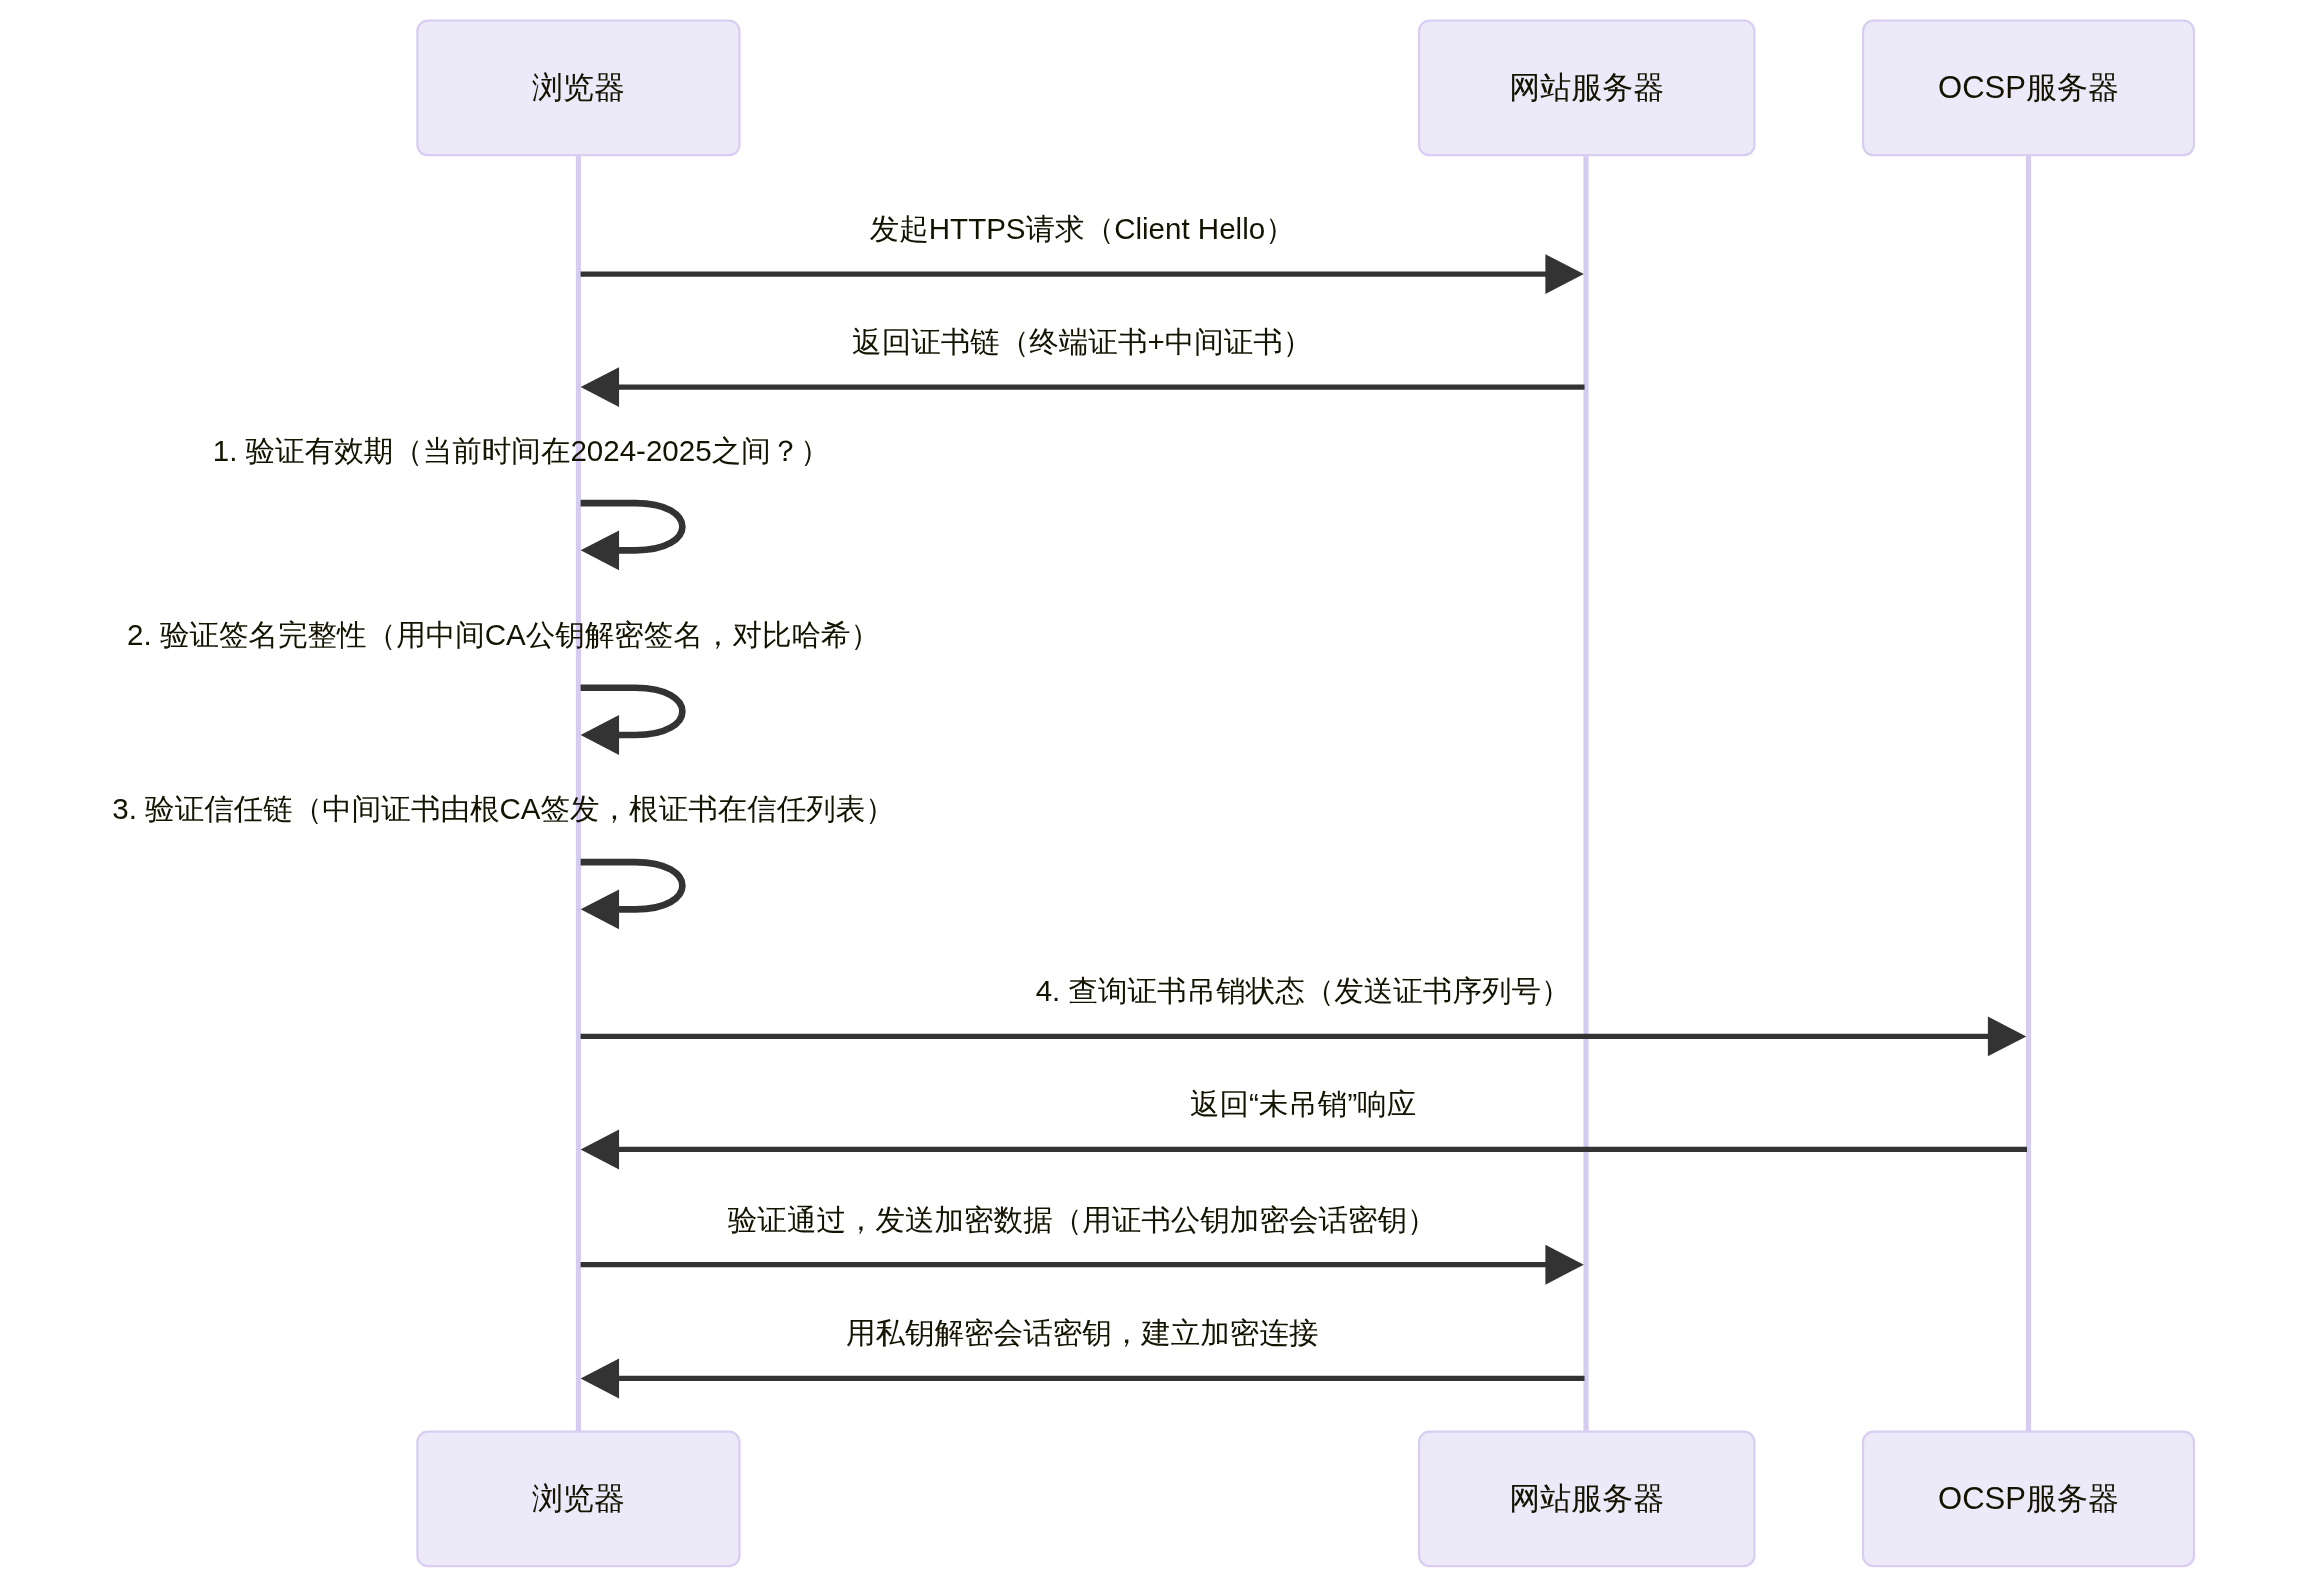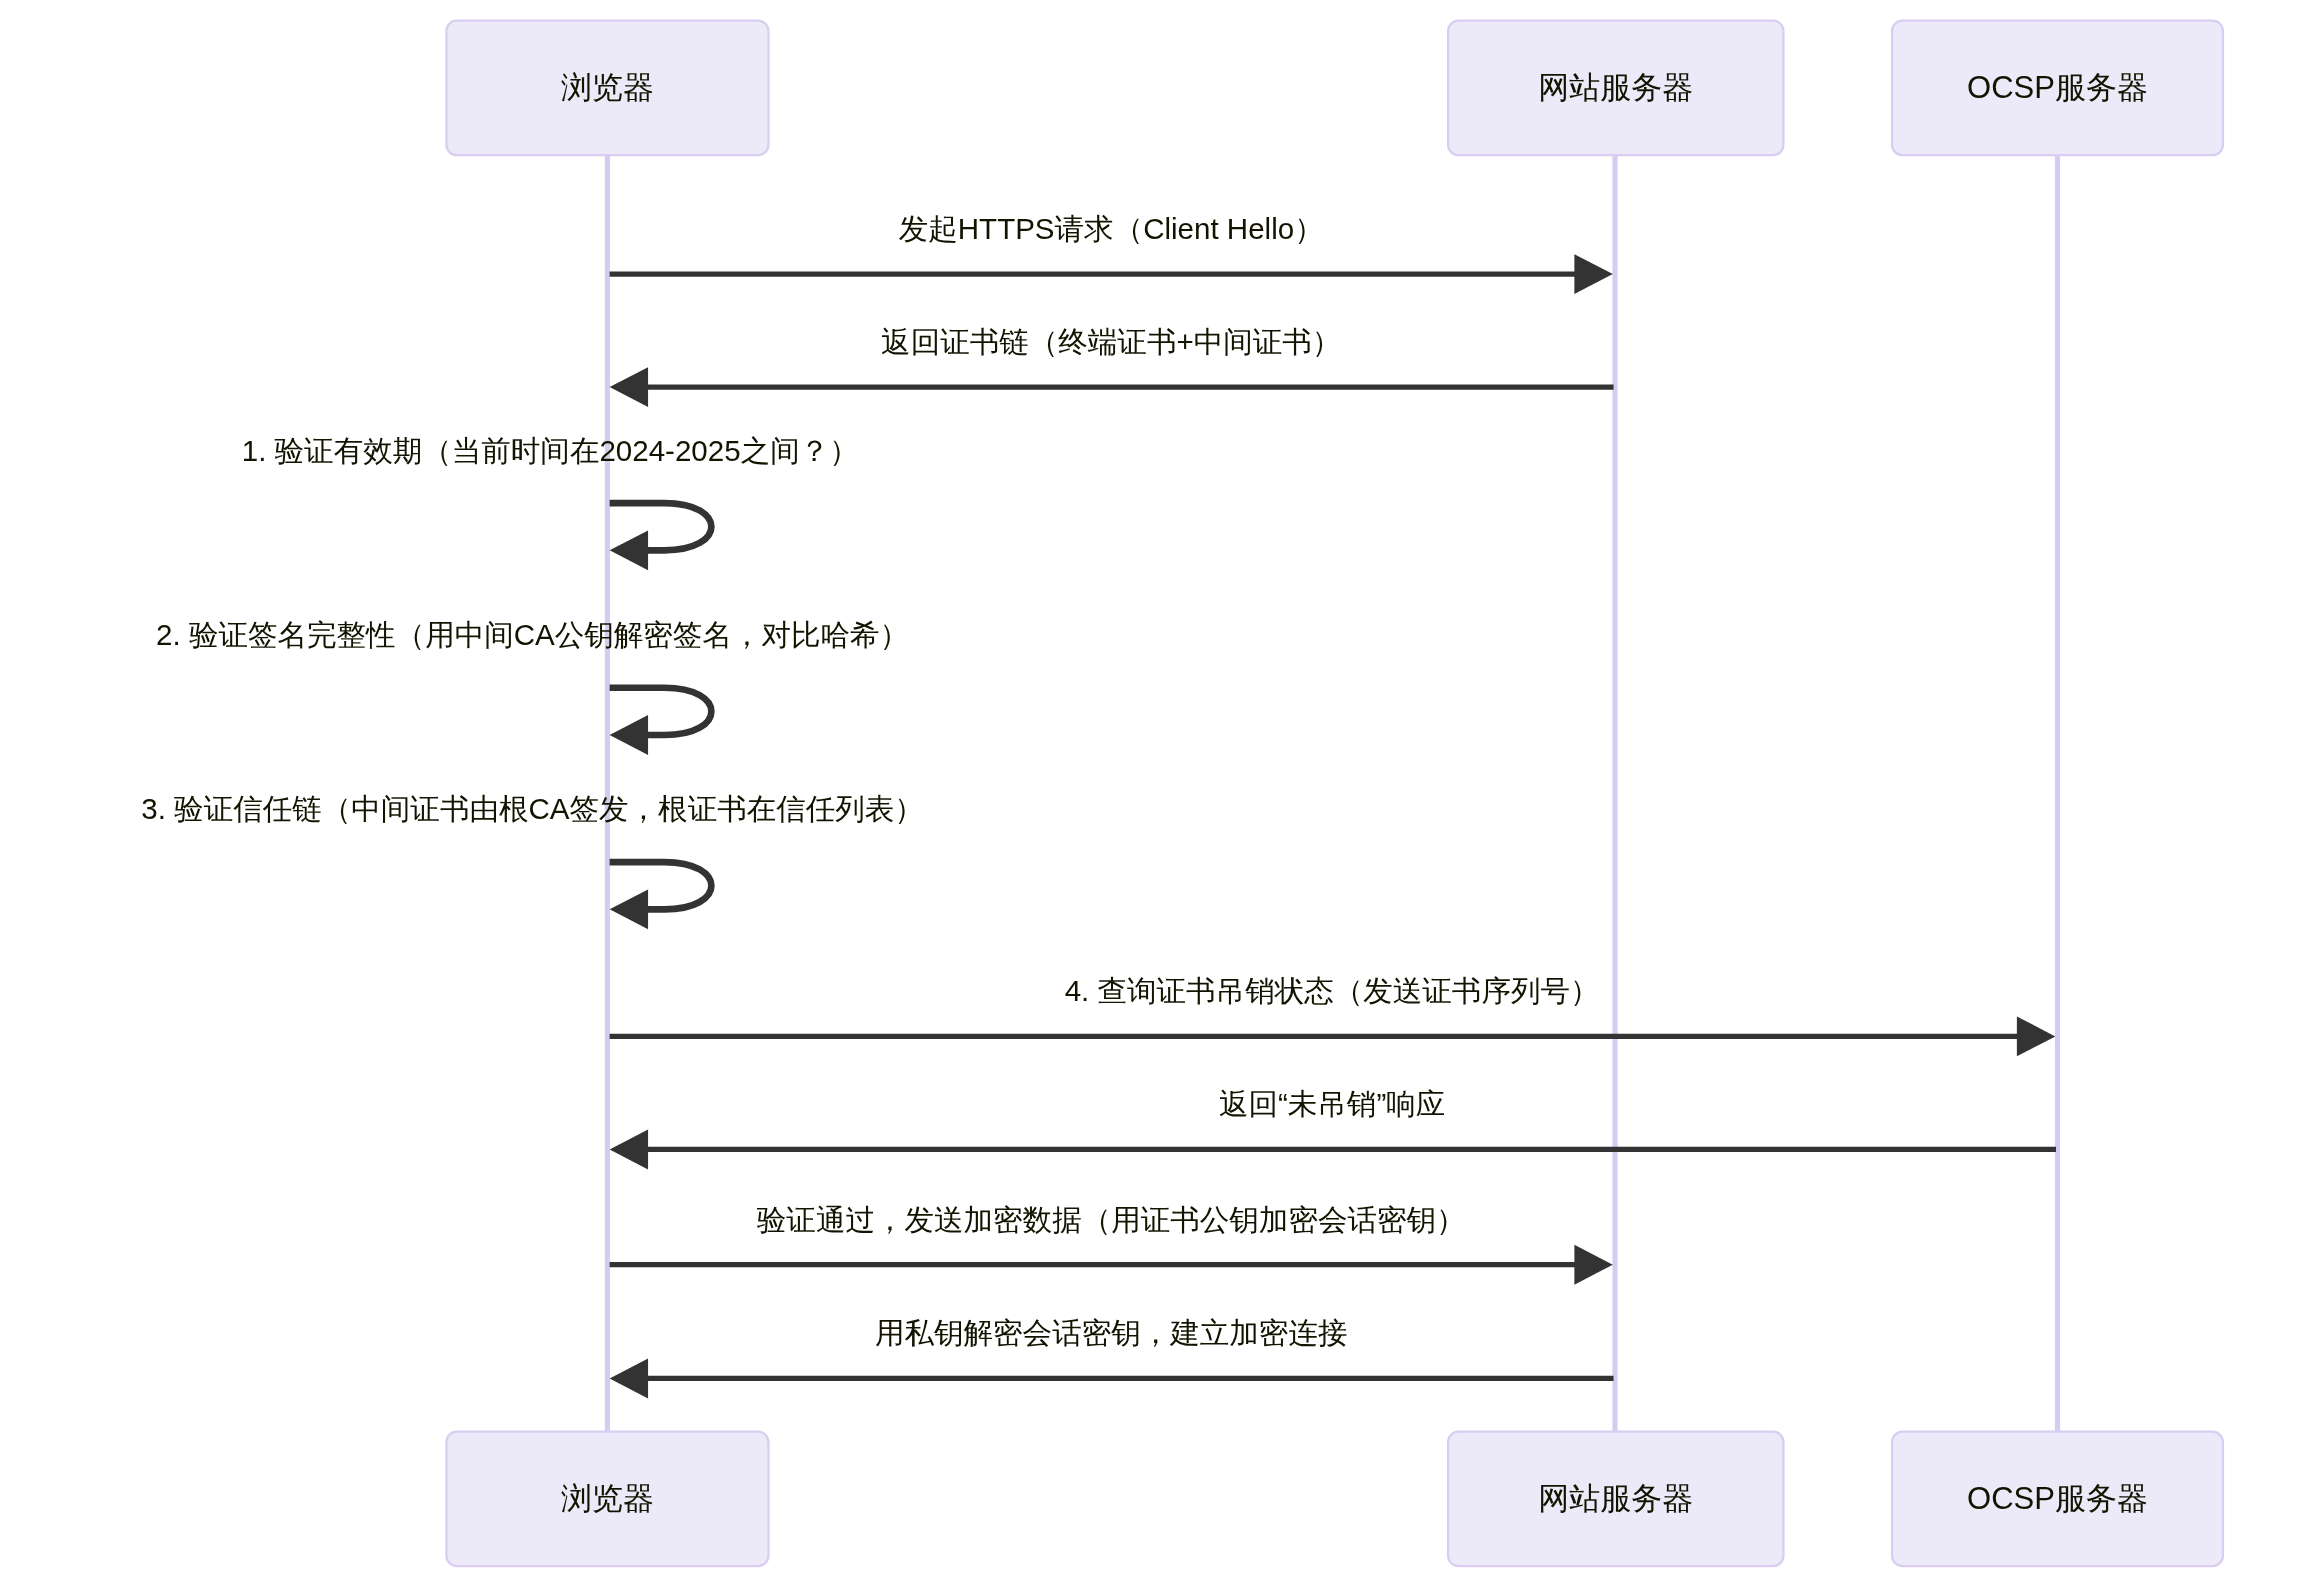--- a/index.html
+++ b/index.html
@@ -11,21 +11,20 @@
     width: 2307px;
     height: 1589px;
     font-family: "Liberation Sans", "DejaVu Sans", sans-serif;
     overflow: hidden;
   }
   #diagram-root {
     position: relative;
     width: 2038px;
     height: 1589px;
     background: #ffffff;
-    margin-left: 29px;
   }
   svg.seq-canvas {
     position: absolute;
     top: 0;
     left: 0;
     width: 2307px;
     height: 1589px;
     display: block;
   }
   .participant-box {

